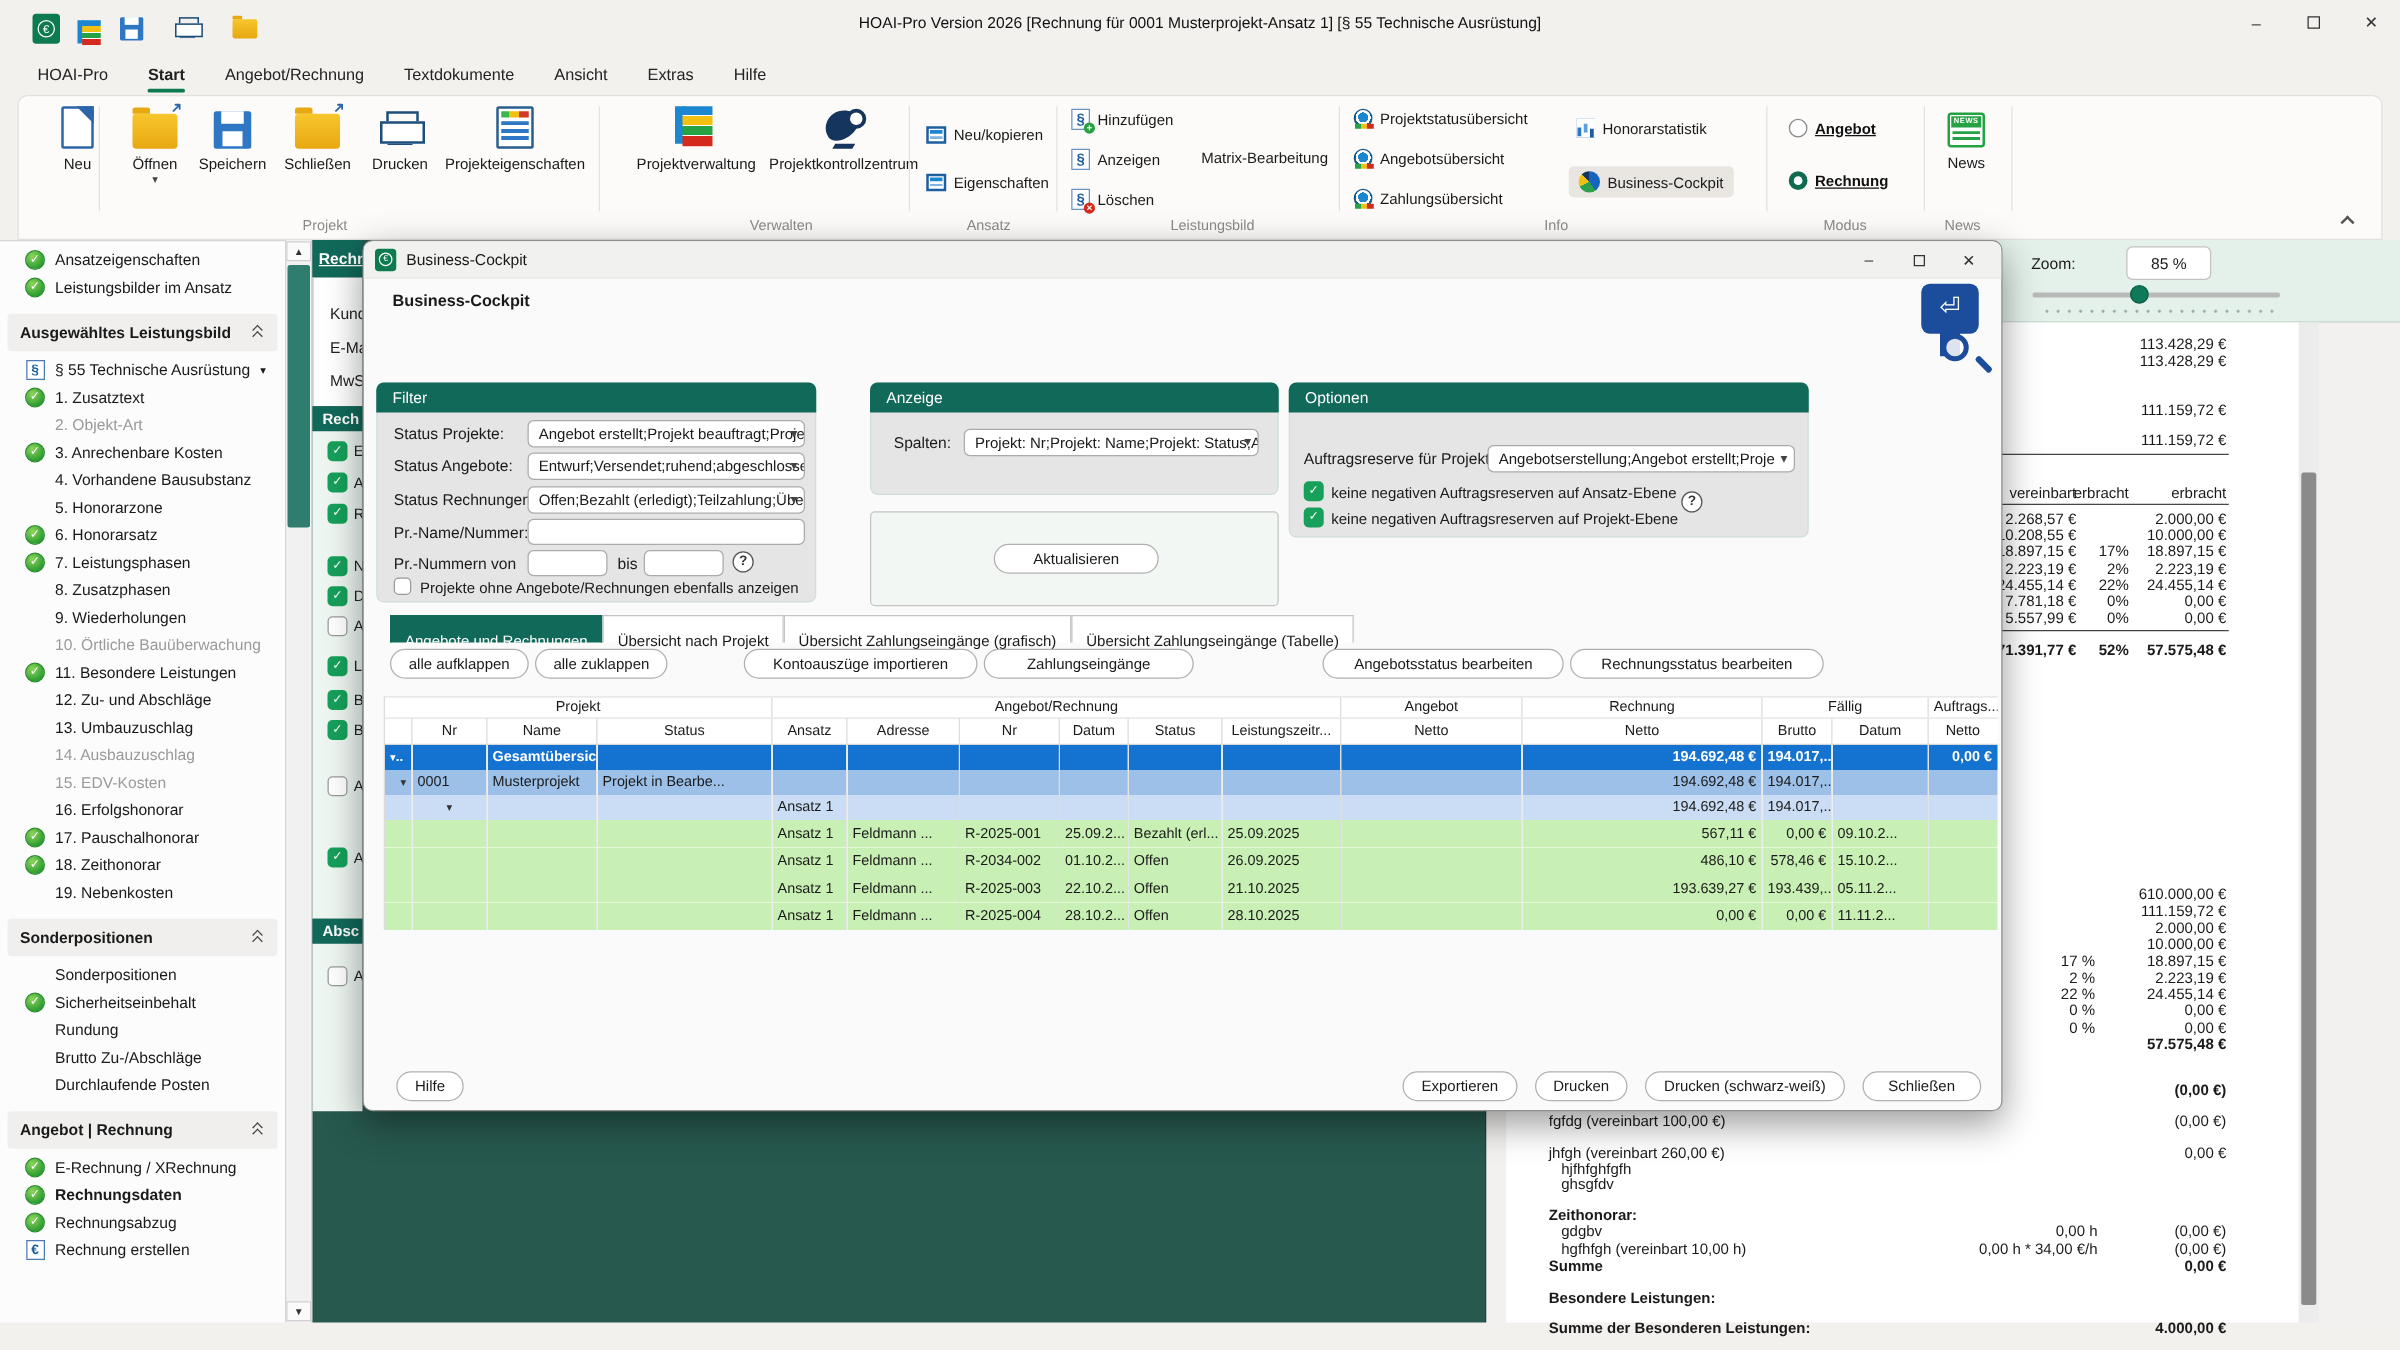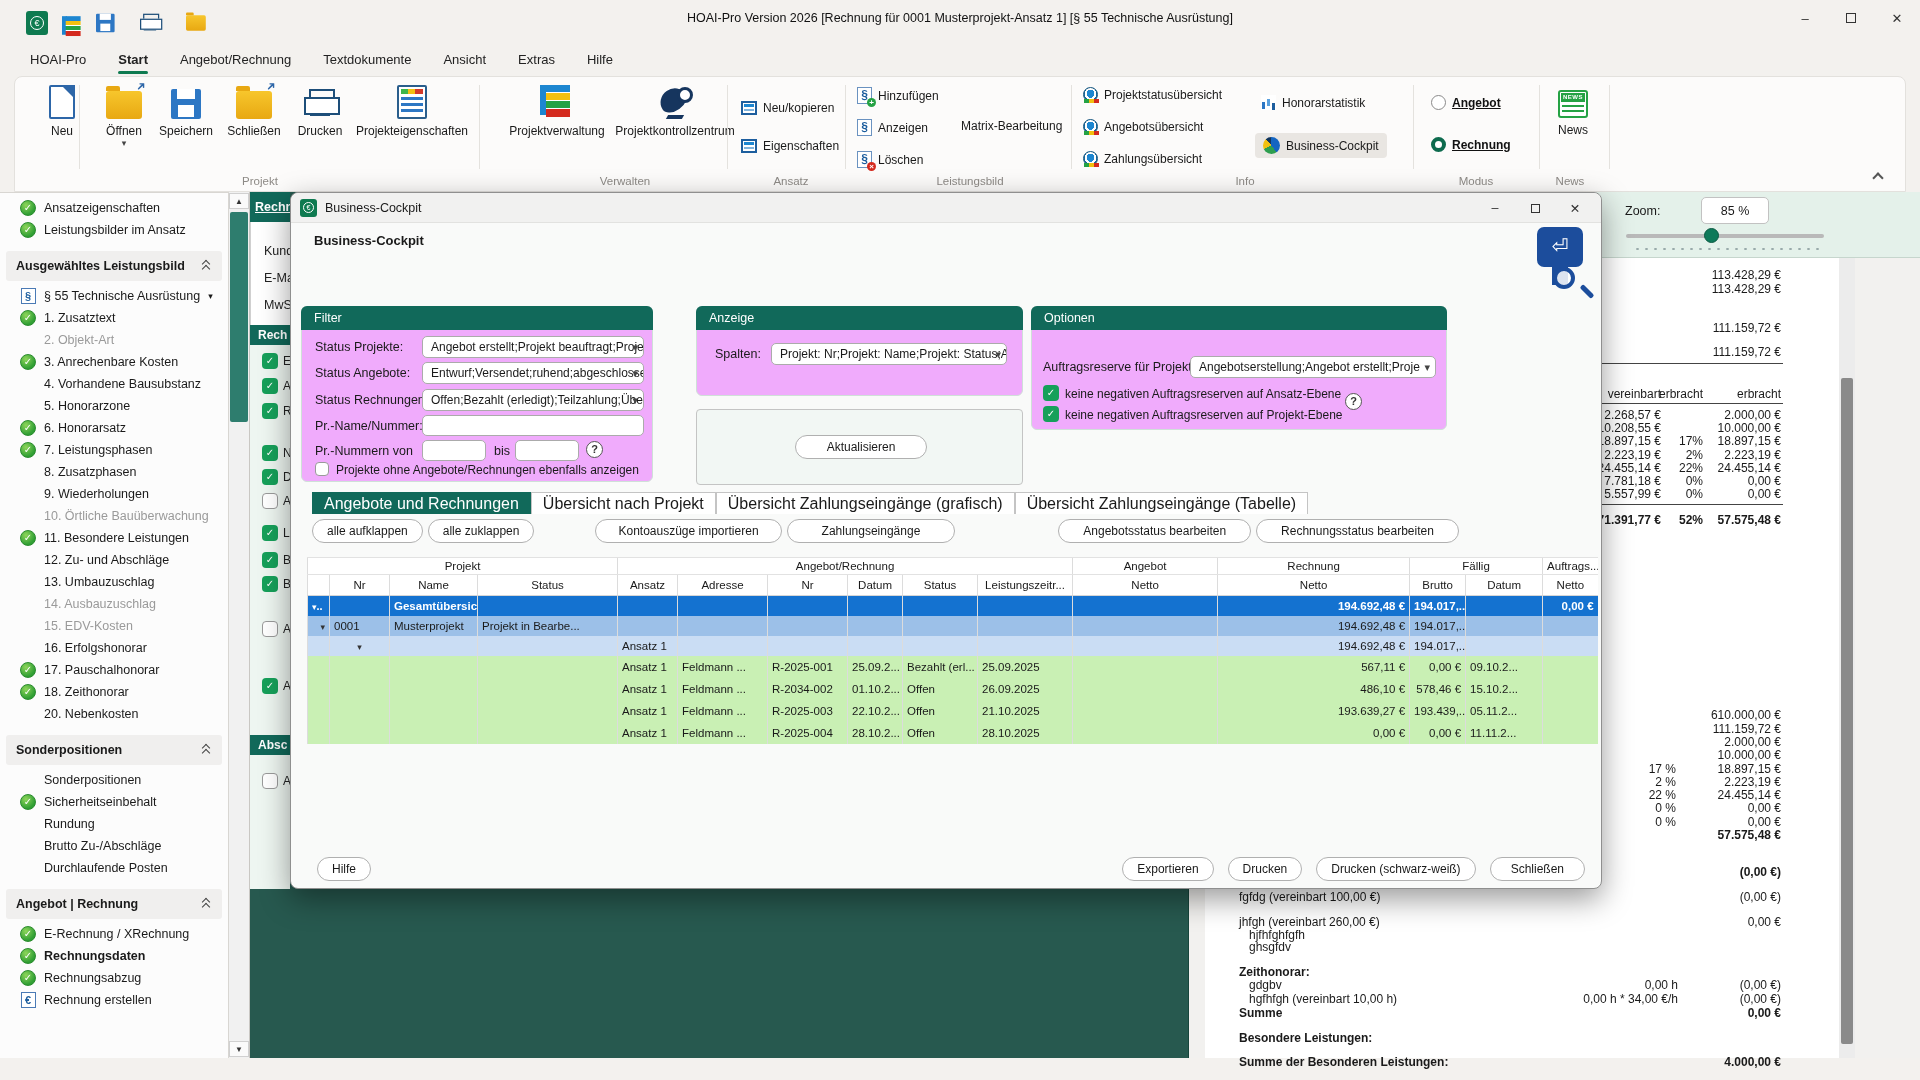--- a/index.html
+++ b/index.html
@@ -134,34 +134,34 @@
   .dlg-title { position:absolute; left:0; top:0; right:0; height:30px; background:#f1f1f0; border-bottom:1px solid #e2e2e0; border-radius:8px 8px 0 0; display:flex; align-items:center; padding-left:9px; gap:8px; font-size:12.5px; }
   .dlg-ctl { position:absolute; right:6px; top:0; height:30px; display:flex; }
   .dlg-ctl div { width:40px; height:30px; display:flex; align-items:center; justify-content:center; color:#333; }
   .dlg-ctl .mx i { display:block; width:9px; height:9px; border:1px solid #333; }
   .dlg-head { position:absolute; left:23px; top:40px; font-weight:bold; font-size:13px; }
   .keyicon { position:absolute; left:1246px; top:34px; width:58px; height:62px; }
   .keyicon .kcap { position:absolute; left:0; top:0; width:46px; height:40px; background:#1c4d9c; border-radius:7px; color:#fff; font-size:20px; text-align:center; line-height:38px; }
   .keyicon .kstem { position:absolute; left:15px; top:38px; width:16px; height:20px; background:#1c4d9c; }
   .keyicon .kmag { position:absolute; left:16px; top:40px; width:22px; height:22px; border:4px solid #1c4d9c; border-radius:50%; background:rgba(255,255,255,.85); }
   .keyicon .khandle { position:absolute; left:42px; top:62px; width:16px; height:5px; background:#1c4d9c; transform:rotate(45deg); border-radius:2px; }
-  .panel { position:absolute; background:#f0abfc; border:1px solid #cfe0d8; border-radius:6px; }
+  .panel { position:absolute; background:#e5e5e5; border:1px solid #cfe0d8; border-radius:6px; }
   .panel .phead { position:absolute; left:-1px; top:-1px; right:-1px; height:24px; background:#11695a; border-radius:6px 6px 0 0; color:#fff; font-size:12.5px; line-height:24px; padding-left:13px; }
   .flabel { position:absolute; font-size:12.5px; color:#1a1a1a; white-space:nowrap; }
   .dd { position:absolute; height:22px; background:#fff; border:1px solid #ababab; border-radius:5px; font-size:12px; line-height:20px; padding:0 18px 0 8px; overflow:hidden; white-space:nowrap; }
   .dd::after { content:"▾"; position:absolute; right:5px; top:0; color:#444; font-size:11px; line-height:20px; }
   .inp { position:absolute; height:21px; background:#fff; border:1px solid #ababab; border-radius:5px; }
   .help { position:absolute; width:17px; height:17px; border:1.5px solid #555; border-radius:50%; color:#333; font-size:11px; font-weight:bold; text-align:center; line-height:15px; background:#fff; }
   .dcb { position:absolute; width:16px; height:16px; border-radius:4px; background:#16a05a; color:#fff; font-size:10px; font-weight:bold; text-align:center; line-height:16px; }
   .dcb.off { background:#fff; border:1px solid #9a9a9a; }
   .dcb-lbl { position:absolute; font-size:12px; white-space:nowrap; }
   .updbox { position:absolute; left:405px; top:216px; width:327px; height:76px; background:#f2f7f4; border:1px solid #c4c4c4; border-radius:4px; }
   .pill { height:24px; border:1px solid #b0b0b0; border-radius:12px; background:#fff; font-size:12px; line-height:22px; padding:0 14px; display:inline-block; white-space:nowrap; }
   .dtabs { position:absolute; left:21px; top:299px; display:flex; }
-  .dtab { height:22px; border:1px solid #c4c4c4; border-bottom:none; background:#fff; font-size:16px; line-height:21px; padding:0 11px; white-space:nowrap; }
+  .dtab { height:22px; border:1px solid #c4c4c4; border-bottom:none; background:#fff; font-size:12px; line-height:21px; padding:10px 11px; white-space:nowrap; }
   .dtab.active { background:#11695a; color:#fff; border-color:#11695a; }
   .dtoolbar { position:absolute; left:21px; top:326px; width:1270px; display:flex; }
   .dtoolbar .gap1 { width:56px; } .dtoolbar .gap2 { width:98px; } .dtoolbar .g { margin-right:5px; }
 
   .tbl { position:absolute; left:16px; top:364px; width:1290px; border-collapse:collapse; table-layout:fixed; background:#fff; font-size:11.5px; }
   .tbl td { border-left:1px solid #dcdcdc; padding:0 4px; overflow:hidden; white-space:nowrap; height:20px; }
   .tbl tr.ghead td { border-bottom:1px solid #e2e2e2; border-top:1px solid #e2e2e2; text-align:center; height:17px; }
   .tbl tr.chead td { border-bottom:1px solid #d6d6d6; text-align:center; height:21px; }
   .tbl td.num { text-align:right; }
   .tr-total td { background:#1472d0; color:#fff; font-weight:bold; }
@@ -441,21 +441,21 @@
         <span>17. Pauschalhonorar</span>
       </div>
     <div class="si">
         <span class="sp">
           <span class="chk">✓</span>
         </span>
         <span>18. Zeithonorar</span>
       </div>
     <div class="si">
         <span class="sp"></span>
-        <span>20. Nebenkosten</span>
+        <span>19. Nebenkosten</span>
       </div>
 
     <div class="shead">
         <span>Sonderpositionen</span>
         <span class="dbl-chev"></span>
       </div>
     <div class="si">
         <span class="sp"></span>
         <span>Sonderpositionen</span>
       </div>

